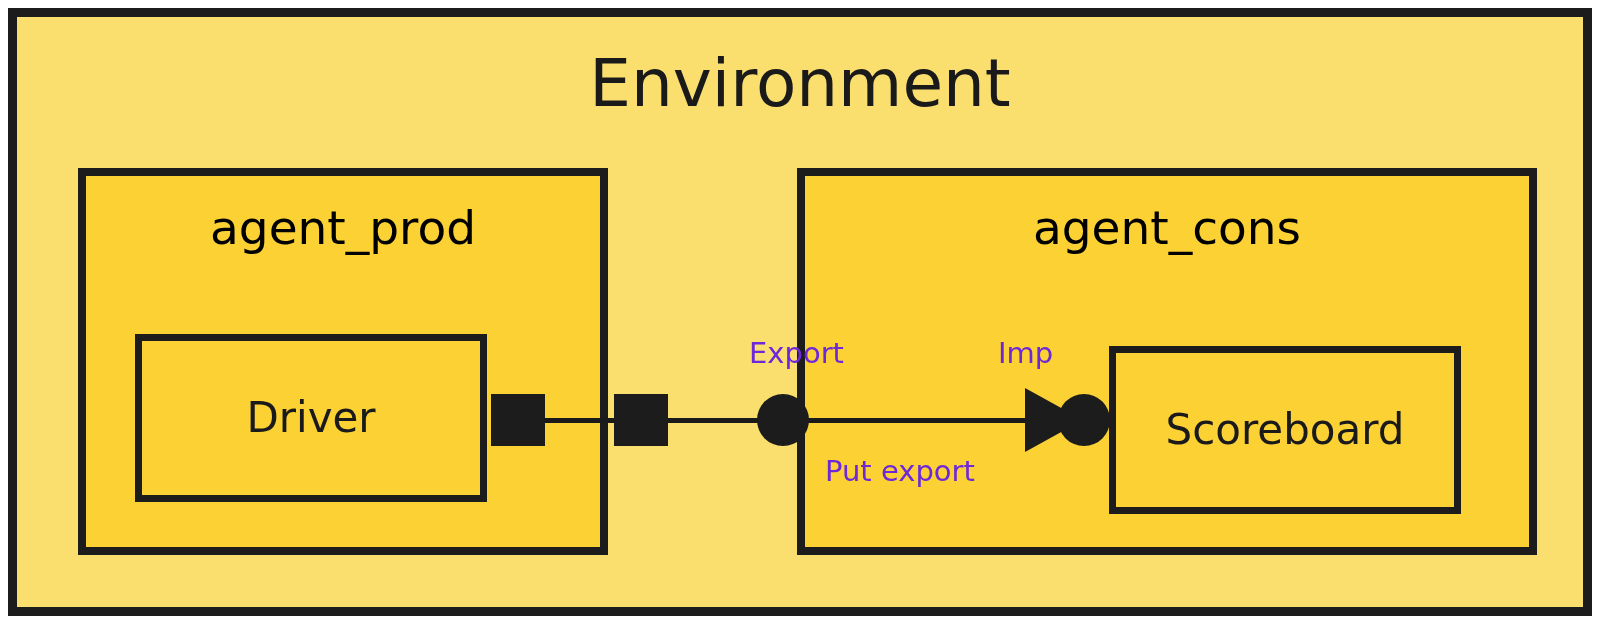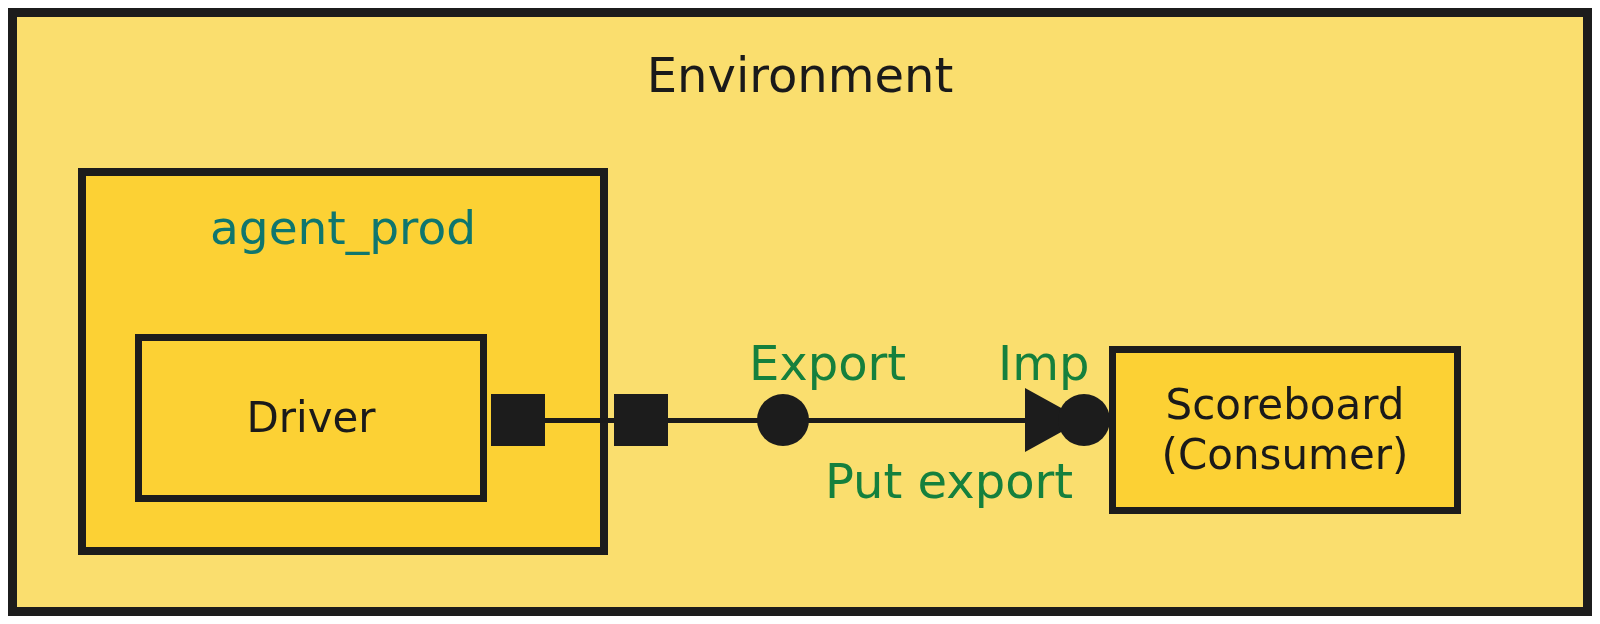--- a/index.html
+++ b/index.html
@@ -29,21 +29,21 @@
     box-sizing: border-box;
     background: #fade6e;
     border: 9px solid #1c1c1c;
   }
   .env-title {
     position: absolute;
     left: 0;
     top: 34px;
     width: 100%;
     text-align: center;
-    font-size: 48px;
+    font-size: 66px;
     line-height: 1;
     color: #1a1a1a;
     letter-spacing: 0px;
     white-space: nowrap;
   }
 
   
   .agent-box {
     position: absolute;
     box-sizing: border-box;
@@ -63,21 +63,21 @@
     height: 387px;
   }
   .agent-title {
     position: absolute;
     left: 0;
     top: 28px;
     width: 100%;
     text-align: center;
     font-size: 47px;
     line-height: 1;
-    color: #0f766e;
+    color: #000000;
     white-space: nowrap;
   }
 
   
   .comp-box {
     position: absolute;
     box-sizing: border-box;
     background: #fcd134;
     border: 7px solid #1c1c1c;
     display: flex;
@@ -157,51 +157,53 @@
     width: 0;
     height: 0;
     border-top: 32px solid transparent;
     border-bottom: 32px solid transparent;
     border-left: 58px solid #1c1c1c;
   }
 
   
   .edge-label {
     position: absolute;
-    font-size: 48px;
+    font-size: 29px;
     line-height: 1;
-    color: #15803d;
+    color: #6d28d9;
     white-space: nowrap;
   }
   .label-export  { left: 732px;  top: 322px; }
   .label-imp     { left: 981px;  top: 322px; }
   .label-putport { left: 470px;  top: 440px; }
   .label-putexp  { left: 808px;  top: 440px; text-align: center; }
 </style>
 </head>
 <body>
 
 <div id="canvas">
 
   <div class="env-box">
 
     <div class="env-title">Environment</div>
 
     <div class="agent-box agent-prod">
       <div class="agent-title">agent_prod</div>
     </div>
 
+    <div class="agent-box agent-cons">
+      <div class="agent-title">agent_cons</div>
+    </div>
 
     <div class="comp-box driver-box">
       <div class="comp-line">Driver</div>
     </div>
 
     <div class="comp-box scoreboard-box">
       <div class="comp-line">Scoreboard</div>
-      <div class="comp-line">(Consumer)</div>
     </div>
 
     <div class="wire"></div>
 
     <div class="port-square port-driver"></div>
     <div class="port-square port-agent"></div>
 
     <div class="conn-circle circle-export"></div>
 
     <div class="arrow-head"></div>

